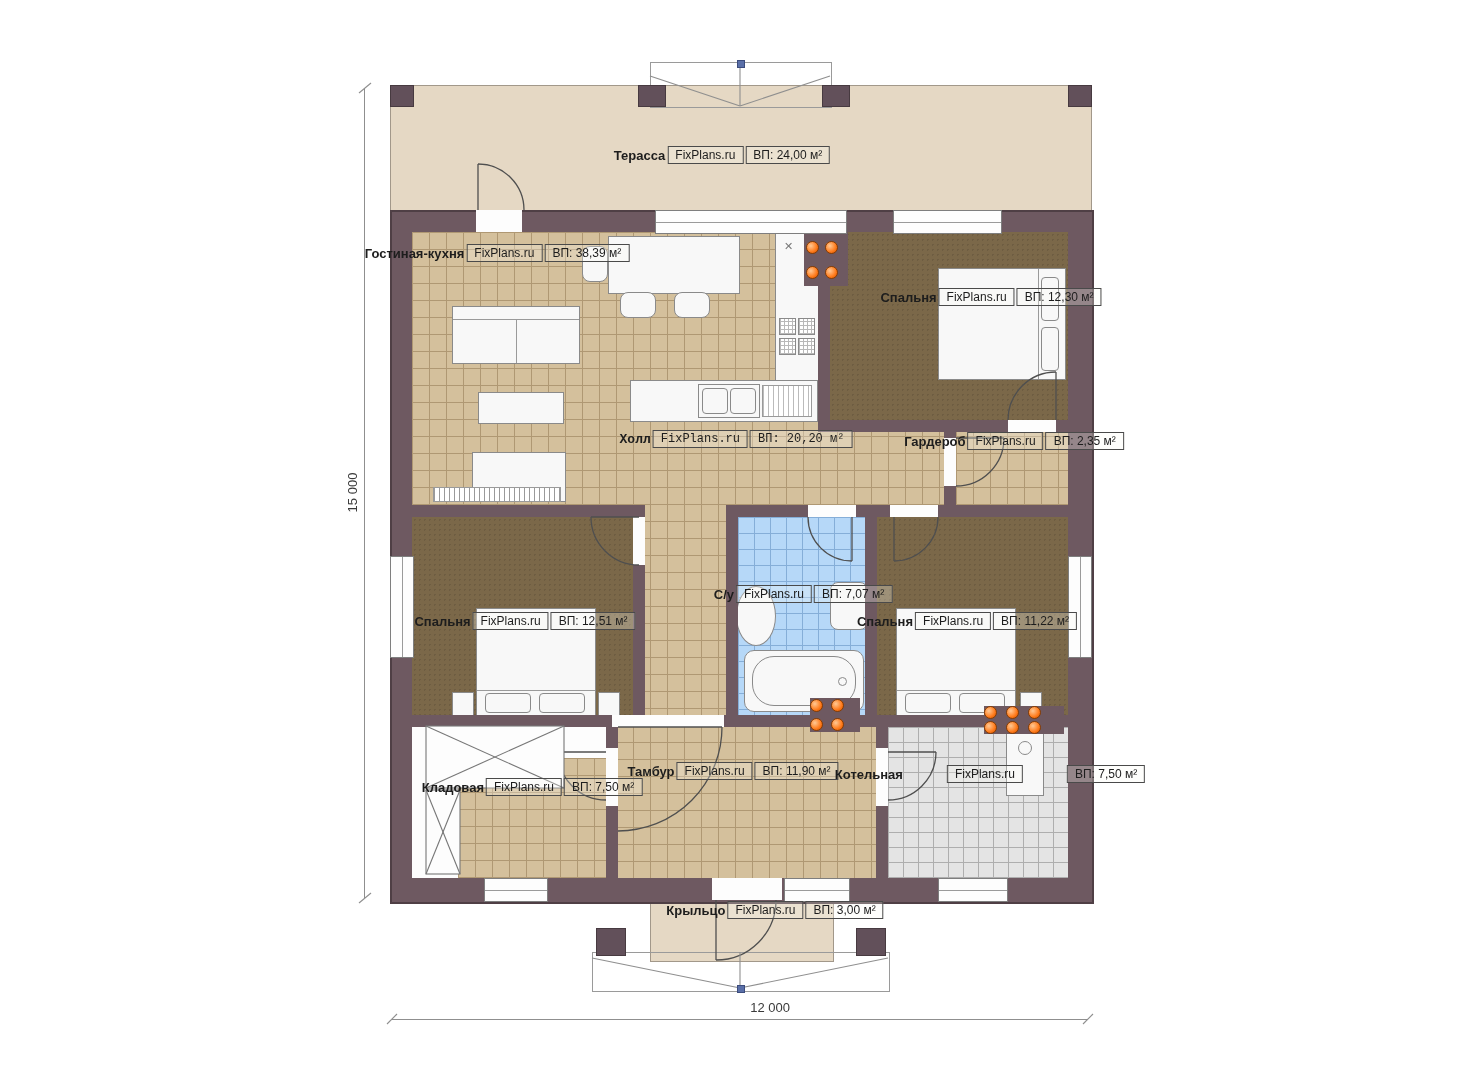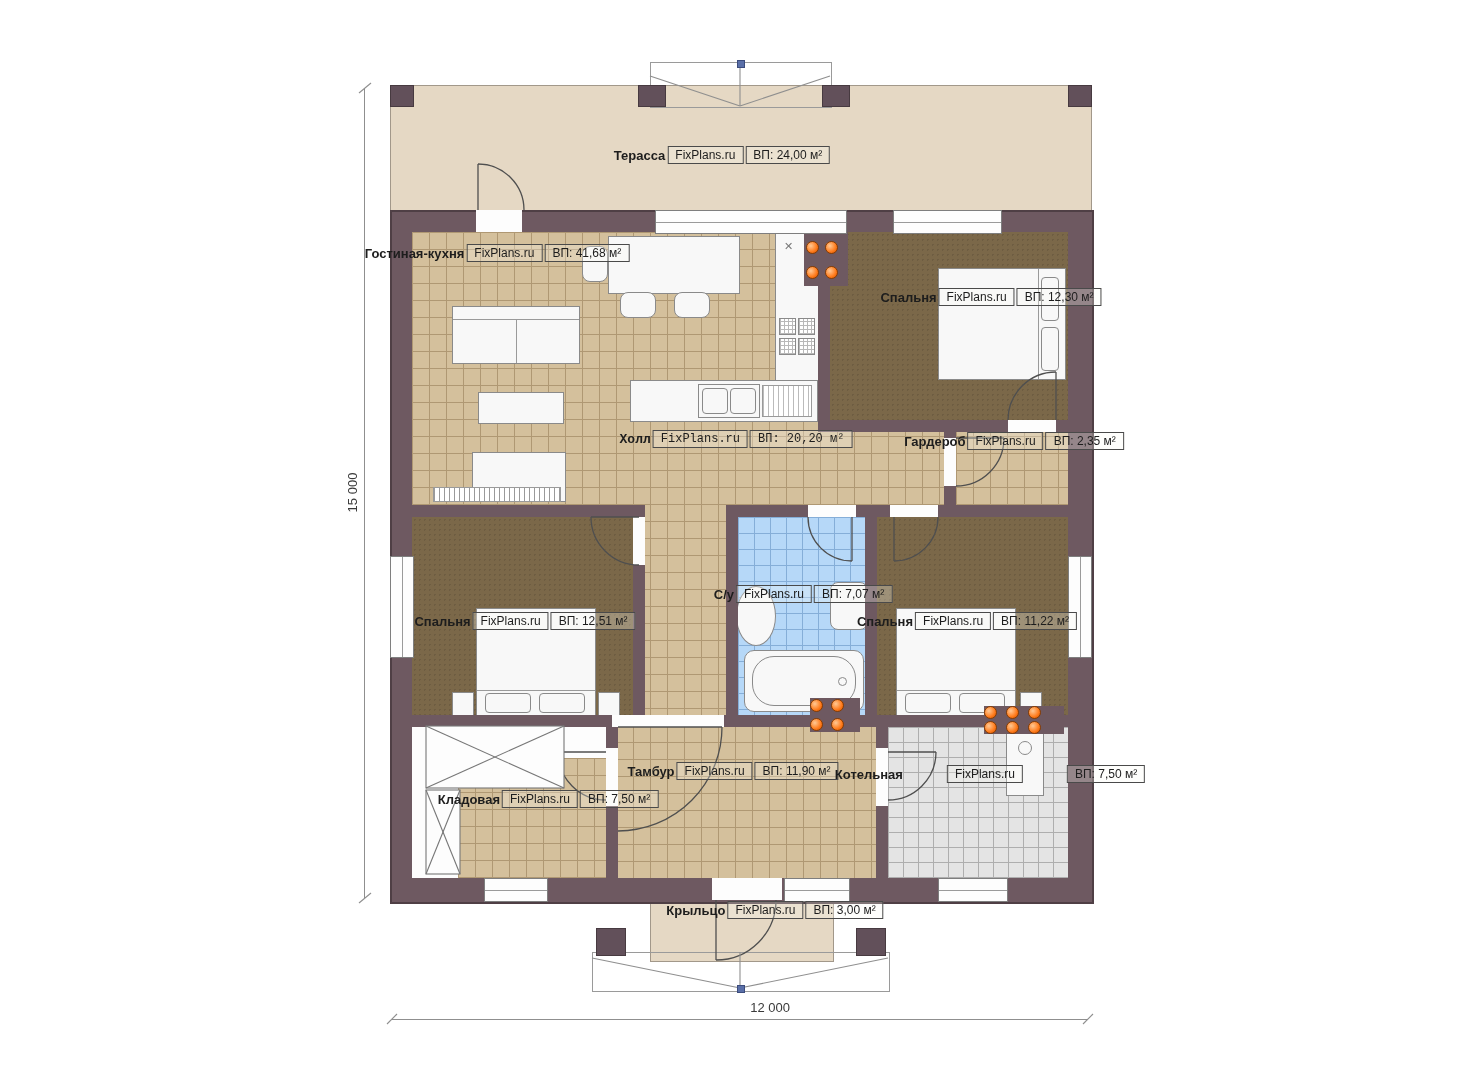--- a/index.html
+++ b/index.html
@@ -274,21 +274,21 @@
   </svg>
 
   <div class="abs room-label" style="left:722px;top:146px;">
     <div class="rl-title">Терасса</div>
     <div class="rl-box">FixPlans.ru</div>
     <div class="rl-box">ВП: 24,00 м²</div>
   </div>
   <div class="abs room-label" style="left:497px;top:244px;">
     <div class="rl-title">Гостиная-кухня</div>
     <div class="rl-box">FixPlans.ru</div>
-    <div class="rl-box">ВП: 41,68 м²</div>
+    <div class="rl-box">ВП: 38,39 м²</div>
   </div>
   <div class="abs room-label" style="left:991px;top:288px;">
     <div class="rl-title">Спальня</div>
     <div class="rl-box">FixPlans.ru</div>
     <div class="rl-box">ВП: 12,30 м²</div>
   </div>
   <div class="abs room-label" style="left:736px;top:430px;font-family:Liberation Mono, monospace;">
     <div class="rl-title">Холл</div>
     <div class="rl-box">FixPlans.ru</div>
     <div class="rl-box">ВП: 20,20 м²</div>
@@ -306,21 +306,21 @@
   <div class="abs room-label" style="left:803px;top:585px;">
     <div class="rl-title">С/у</div>
     <div class="rl-box">FixPlans.ru</div>
     <div class="rl-box">ВП: 7,07 м²</div>
   </div>
   <div class="abs room-label" style="left:967px;top:612px;">
     <div class="rl-title">Спальня</div>
     <div class="rl-box">FixPlans.ru</div>
     <div class="rl-box">ВП: 11,22 м²</div>
   </div>
-  <div class="abs room-label" style="left:548px;top:778px;margin-top:12px;">
+  <div class="abs room-label" style="left:532px;top:778px;">
     <div class="rl-title">Кладовая</div>
     <div class="rl-box">FixPlans.ru</div>
     <div class="rl-box">ВП: 7,50 м²</div>
   </div>
   <div class="abs room-label" style="left:733px;top:762px;">
     <div class="rl-title">Тамбур</div>
     <div class="rl-box">FixPlans.ru</div>
     <div class="rl-box">ВП: 11,90 м²</div>
   </div>
   <div class="abs room-label" style="left:990px;top:765px;gap:44px;">

